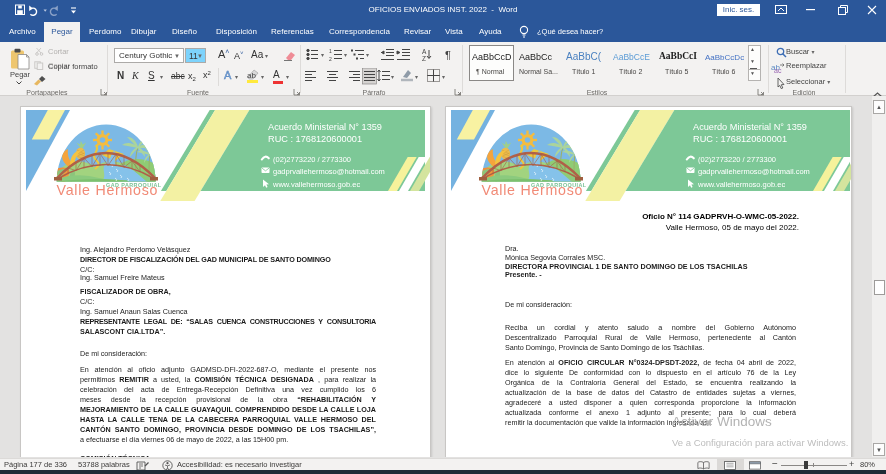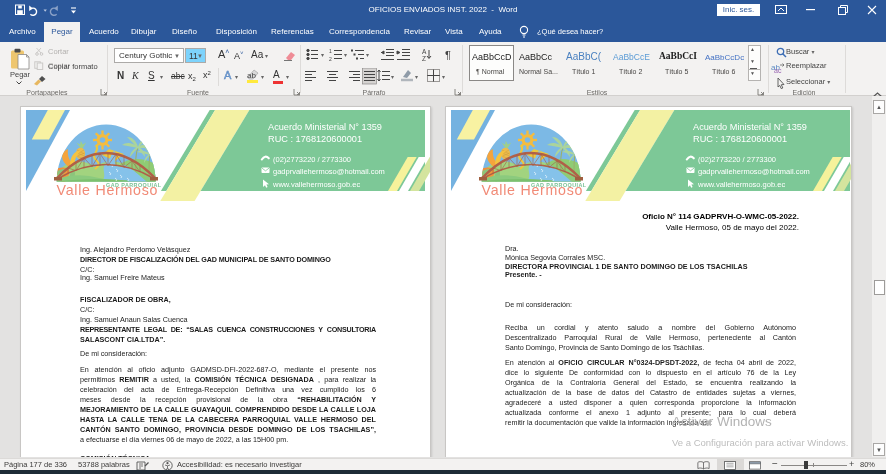--- a/index.html
+++ b/index.html
@@ -80,21 +80,21 @@
   <svg class="abs" style="left:867px;top:5px" width="10" height="10" viewBox="0 0 10 10">
     <path d="M 1 1 L 9 9 M 9 1 L 1 9" stroke="#fff" stroke-width="1.1"></path>
   </svg>
 </div>
 
 <div id="tabrow">
   <div id="tabactive">
       <span>Pegar</span>
     </div>
   <span class="tab" style="left:9px">Archivo</span>
-  <span class="tab" style="left:89px">Acuerdo</span>
+  <span class="tab" style="left:89px">Perdomo</span>
   <span class="tab" style="left:131px">Dibujar</span>
   <span class="tab" style="left:172px">Diseño</span>
   <span class="tab" style="left:216px">Disposición</span>
   <span class="tab" style="left:271px">Referencias</span>
   <span class="tab" style="left:329px">Correspondencia</span>
   <span class="tab" style="left:404px">Revisar</span>
   <span class="tab" style="left:445px">Vista</span>
   <span class="tab" style="left:479px">Ayuda</span>
   <svg class="abs" style="left:518px;top:4px" width="12" height="14" viewBox="0 0 12 14">
     <circle cx="6" cy="5" r="3.6" fill="none" stroke="#fff" stroke-width="1.1"></circle>
@@ -384,21 +384,21 @@
 <div id="docarea">
   <div id="page1" class="page">
     <svg class="lh" width="409" height="102" viewBox="0 0 409 102">
         <use href="#lhg"></use>
       </svg>
     <div class="doctext abs" style="left:59px;top:138px;width:296px">
       <div>Ing. Alejandro Perdomo Velásquez</div>
       <div class="b" style="letter-spacing:-0.13px">DIRECTOR DE FISCALIZACIÓN DEL GAD MUNICIPAL DE SANTO DOMINGO</div>
       <div>C/C:</div>
       <div style="margin-top:-2px">Ing. Samuel Freire Mateus</div>
-      <div class="b" style="margin-top:12px">FISCALIZADOR DE OBRA,</div>
+      <div class="b" style="margin-top:4px">FISCALIZADOR DE OBRA,</div>
       <div>C/C:</div>
       <div style="margin-top:0px">Ing. Samuel Anaun Salas Cuenca</div>
       <div class="b jl" style="letter-spacing:-0.25px">REPRESENTANTE LEGAL DE: “SALAS CUENCA CONSTRUCCIONES Y CONSULTORIA</div>
       <div class="b">SALASCONT CIA.LTDA”.</div>
     </div>
     <div class="doctext abs" style="left:59px;top:242px;width:296px">De mi consideración:</div>
     <div class="doctext abs" style="left:59px;top:257.5px;width:296px;line-height:10.1px">
       <div class="jl">En atención al oficio adjunto GADMSD-DFI-2022-687-O, mediante el presente nos</div>
       <div class="jl">permitimos <b>REMITIR</b> a usted, la <b>COMISIÓN TÉCNICA DESIGNADA</b> ,  para realizar la</div>
       <div class="jl">celebración del acta de Entrega-Recepción Definitiva una vez cumplido los 6</div>

